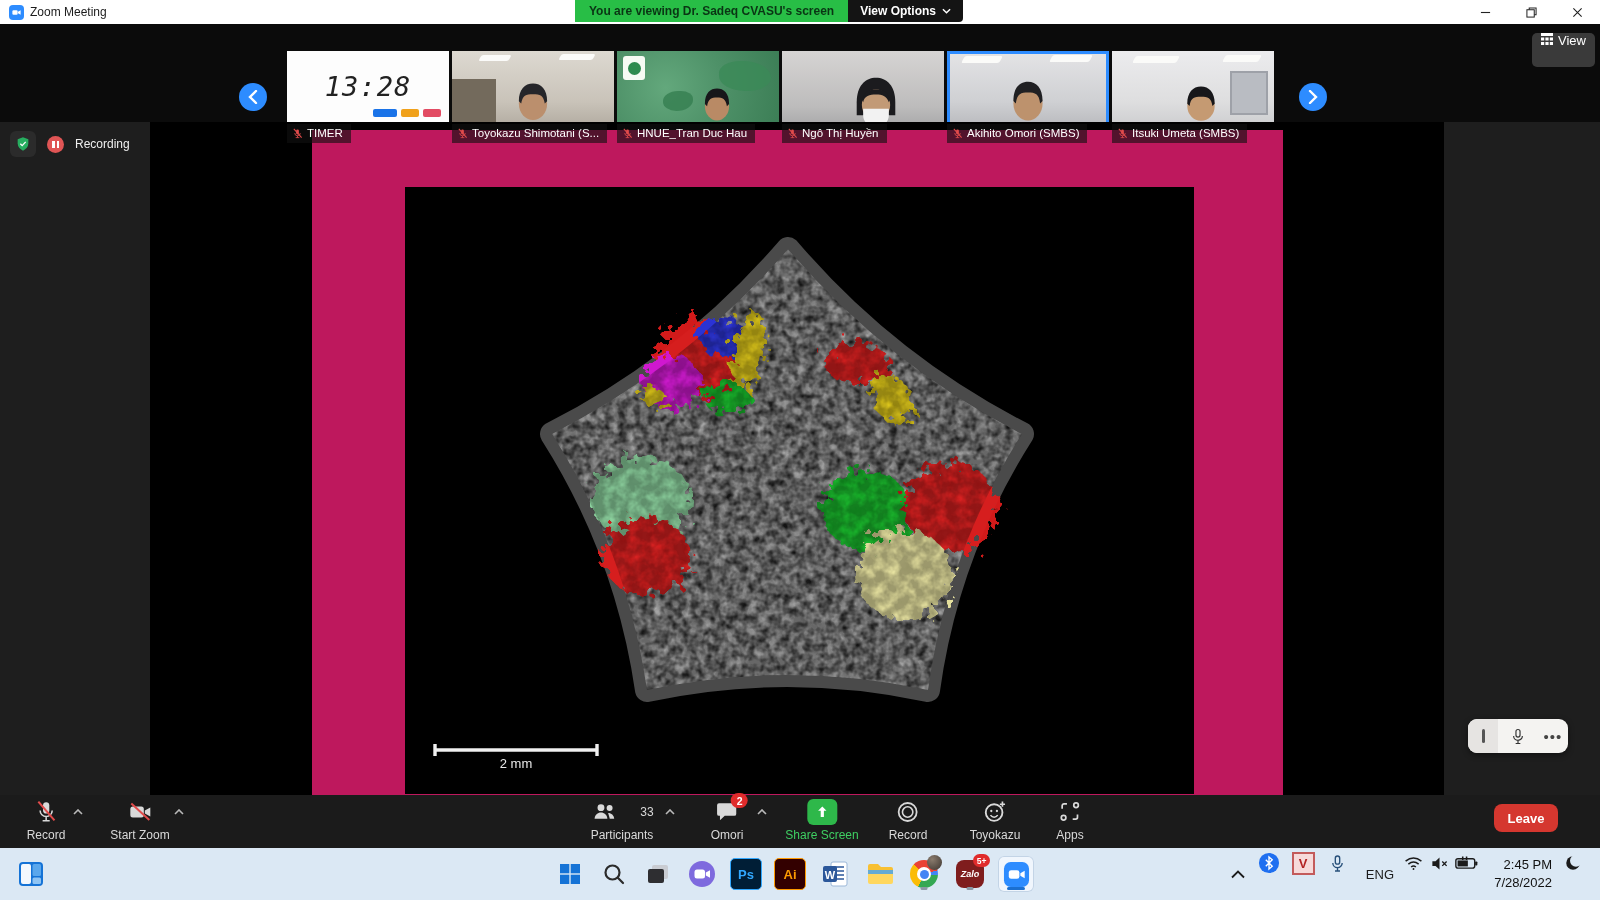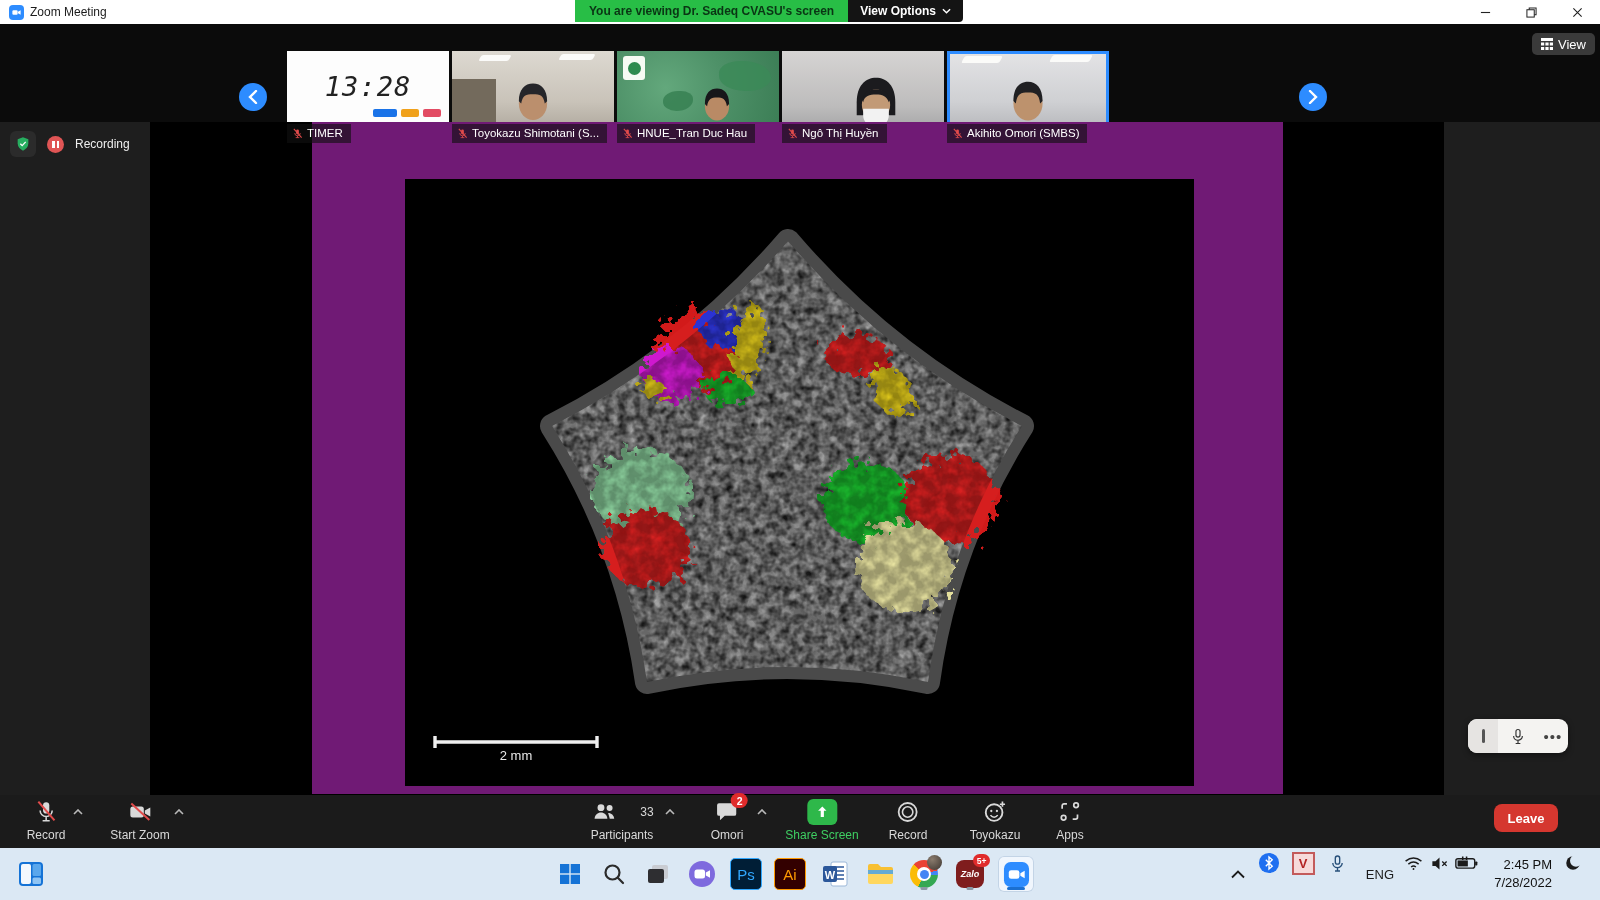--- a/index.html
+++ b/index.html
@@ -36,21 +36,21 @@
 
   
   .main-left{position:absolute;top:122px;left:0;width:150px;height:673px;background:#1e1e1e;}
   .share-view{position:absolute;top:122px;left:150px;width:1294px;height:673px;background:#000;}
   .main-right{position:absolute;top:122px;left:1444px;width:156px;height:673px;background:#1e1e1e;}
   .rec-row{position:absolute;top:131px;left:10px;display:flex;align-items:center;gap:11px;z-index:30;}
   .rec-chip{width:26px;height:26px;border-radius:6px;background:#2b2b2b;display:flex;align-items:center;justify-content:center;}
   .rec-dot{width:17px;height:17px;border-radius:50%;background:#e05555;display:flex;align-items:center;justify-content:center;gap:2px;}
   .rec-dot i{display:block;width:2.5px;height:7px;background:#fff;}
   .rec-label{color:#eee;font-size:12px;}
-  .slide{position:absolute;left:162px;top:0;width:971px;height:672px;background:#701a75;}
+  .slide{position:absolute;left:162px;top:8px;width:971px;height:672px;background:#be185d;}
   .figure{position:absolute;left:93px;top:57px;width:789px;height:607px;background:#000;}
 
   
   .voicepill{position:absolute;left:1468px;top:719px;width:100px;height:34px;background:#f4f3f1;border-radius:9px;
              display:flex;align-items:center;box-shadow:0 2px 6px rgba(0,0,0,.45);z-index:40;}
   .vp-left{width:30px;height:34px;background:#e6e4e2;border-radius:9px 0 0 9px;display:flex;align-items:center;justify-content:center;}
   .vp-left i{display:block;width:3px;height:14px;border-radius:2px;background:#555;}
   .vp-mid{flex:1;display:flex;align-items:center;justify-content:center;}
   .vp-dots{width:30px;text-align:center;color:#444;font-size:15px;letter-spacing:1px;}
 
@@ -67,21 +67,21 @@
   .share-lab{color:#3ecf62 !important;}
   .leave-btn{position:absolute;top:9px;right:42px;width:64px;height:28px;border-radius:8px;background:#d5372f;color:#fff;
              font-size:13px;font-weight:bold;display:flex;align-items:center;justify-content:center;}
 
   
   .taskbar{position:absolute;top:848px;left:0;width:1600px;height:52px;background:#dbe8f4;z-index:60;}
   .tb-ico{position:absolute;top:8px;width:36px;height:36px;border-radius:6px;display:flex;align-items:center;justify-content:center;transform:translateX(-50%);}
   .run-dash{position:absolute;bottom:2px;left:50%;transform:translateX(-50%);width:7px;height:3px;border-radius:2px;background:#8b98a5;}
   .zoom-active{background:#f0f6fd;box-shadow:inset 0 0 0 1px #c3d4e6;}
   .zoom-active .run-dash{width:18px;background:#1b6fd0;}
-  .adobe{width:30px;height:30px;border-radius:5px;display:flex;align-items:center;justify-content:center;font-weight:normal;font-size:15px;}
+  .adobe{width:30px;height:30px;border-radius:5px;display:flex;align-items:center;justify-content:center;font-weight:bold;font-size:13px;}
   .tray{position:absolute;top:0;height:52px;display:flex;align-items:center;color:#1b1b1b;}
   .tray-ico{display:flex;align-items:center;justify-content:center;width:30px;height:30px;}
   .clockblock{text-align:right;font-size:13px;line-height:1.35;color:#111;}
 </style>
 </head>
 <body>
 
 <div class="titlebar">
   <span class="app-ico">
     <svg width="9" height="9" viewBox="0 0 24 24">
@@ -212,29 +212,47 @@
     <div class="nameplate">
       <svg width="11" height="11" viewBox="0 0 24 24">
           <path d="M12 3a3 3 0 0 1 3 3v5a3 3 0 0 1-6 0V6a3 3 0 0 1 3-3z" fill="#e14b4b"></path>
           <path d="M6 11a6 6 0 0 0 12 0M12 17v4M8 21h8" stroke="#e14b4b" stroke-width="1.8" fill="none"></path>
           <path d="M4 2l17 19" stroke="#e14b4b" stroke-width="2.4"></path>
         </svg>
       <span>Akihito Omori (SMBS)</span>
     </div>
   </div>
 
+  <div class="tile" style="left:1112px;background:linear-gradient(180deg,#ececee 0%,#dededf 55%,#c2c3c6 100%)">
+    <span class="ceil-light" style="left:22px;top:5px;width:44px;height:7px"></span>
+    <span class="ceil-light" style="left:112px;top:4px;width:36px;height:7px"></span>
+    <div style="position:absolute;right:6px;top:20px;width:34px;height:40px;background:#b9bcc2;border:2px solid #9ea1a8"></div>
+    <svg class="person" style="left:55%" width="116" height="64" viewBox="0 0 100 56">
+      <ellipse cx="50" cy="21" rx="12" ry="13" fill="#c59a72"></ellipse>
+      <path d="M38 19c0-10 5-15 12-15s12 5 12 15l-2 2c-1-7-4-8-10-8s-9 1-10 8z" fill="#17171a"></path>
+      <path d="M24 56c2-12 12-18 26-18s24 6 26 18z" fill="#23262e"></path>
+    </svg>
+    <div class="nameplate">
+      <svg width="11" height="11" viewBox="0 0 24 24">
+          <path d="M12 3a3 3 0 0 1 3 3v5a3 3 0 0 1-6 0V6a3 3 0 0 1 3-3z" fill="#e14b4b"></path>
+          <path d="M6 11a6 6 0 0 0 12 0M12 17v4M8 21h8" stroke="#e14b4b" stroke-width="1.8" fill="none"></path>
+          <path d="M4 2l17 19" stroke="#e14b4b" stroke-width="2.4"></path>
+        </svg>
+      <span>Itsuki Umeta (SMBS)</span>
+    </div>
+  </div>
 
   <div class="navarrow" style="left:1299px">
     <svg width="10" height="14" viewBox="0 0 10 14" fill="none">
         <path d="M2 1l6 6-6 6" stroke="#fff" stroke-width="2.4" stroke-linecap="round"></path>
       </svg>
   </div>
 </div>
 
-<div class="abs" style="left:1532px;top:33px;background:#3a3a3a;border-radius:5px;height:22px;display:flex;align-items:center;gap:5px;padding:0 9px;z-index:40">
+<div class="abs" style="left:1532px;top:33px;background:#3a3a3a;border-radius:5px;height:34px;display:flex;gap:5px;padding:0 9px;z-index:40">
   <svg width="12" height="12" viewBox="0 0 12 12" fill="#fff">
       <rect x="0" y="0" width="12" height="3"></rect>
       <rect x="0" y="4.5" width="3.2" height="3"></rect>
       <rect x="4.4" y="4.5" width="3.2" height="3"></rect>
       <rect x="8.8" y="4.5" width="3.2" height="3"></rect>
       <rect x="0" y="9" width="3.2" height="3"></rect>
       <rect x="4.4" y="9" width="3.2" height="3"></rect>
       <rect x="8.8" y="9" width="3.2" height="3"></rect>
     </svg>
   <span style="color:#fff;font-size:13px">View</span>

